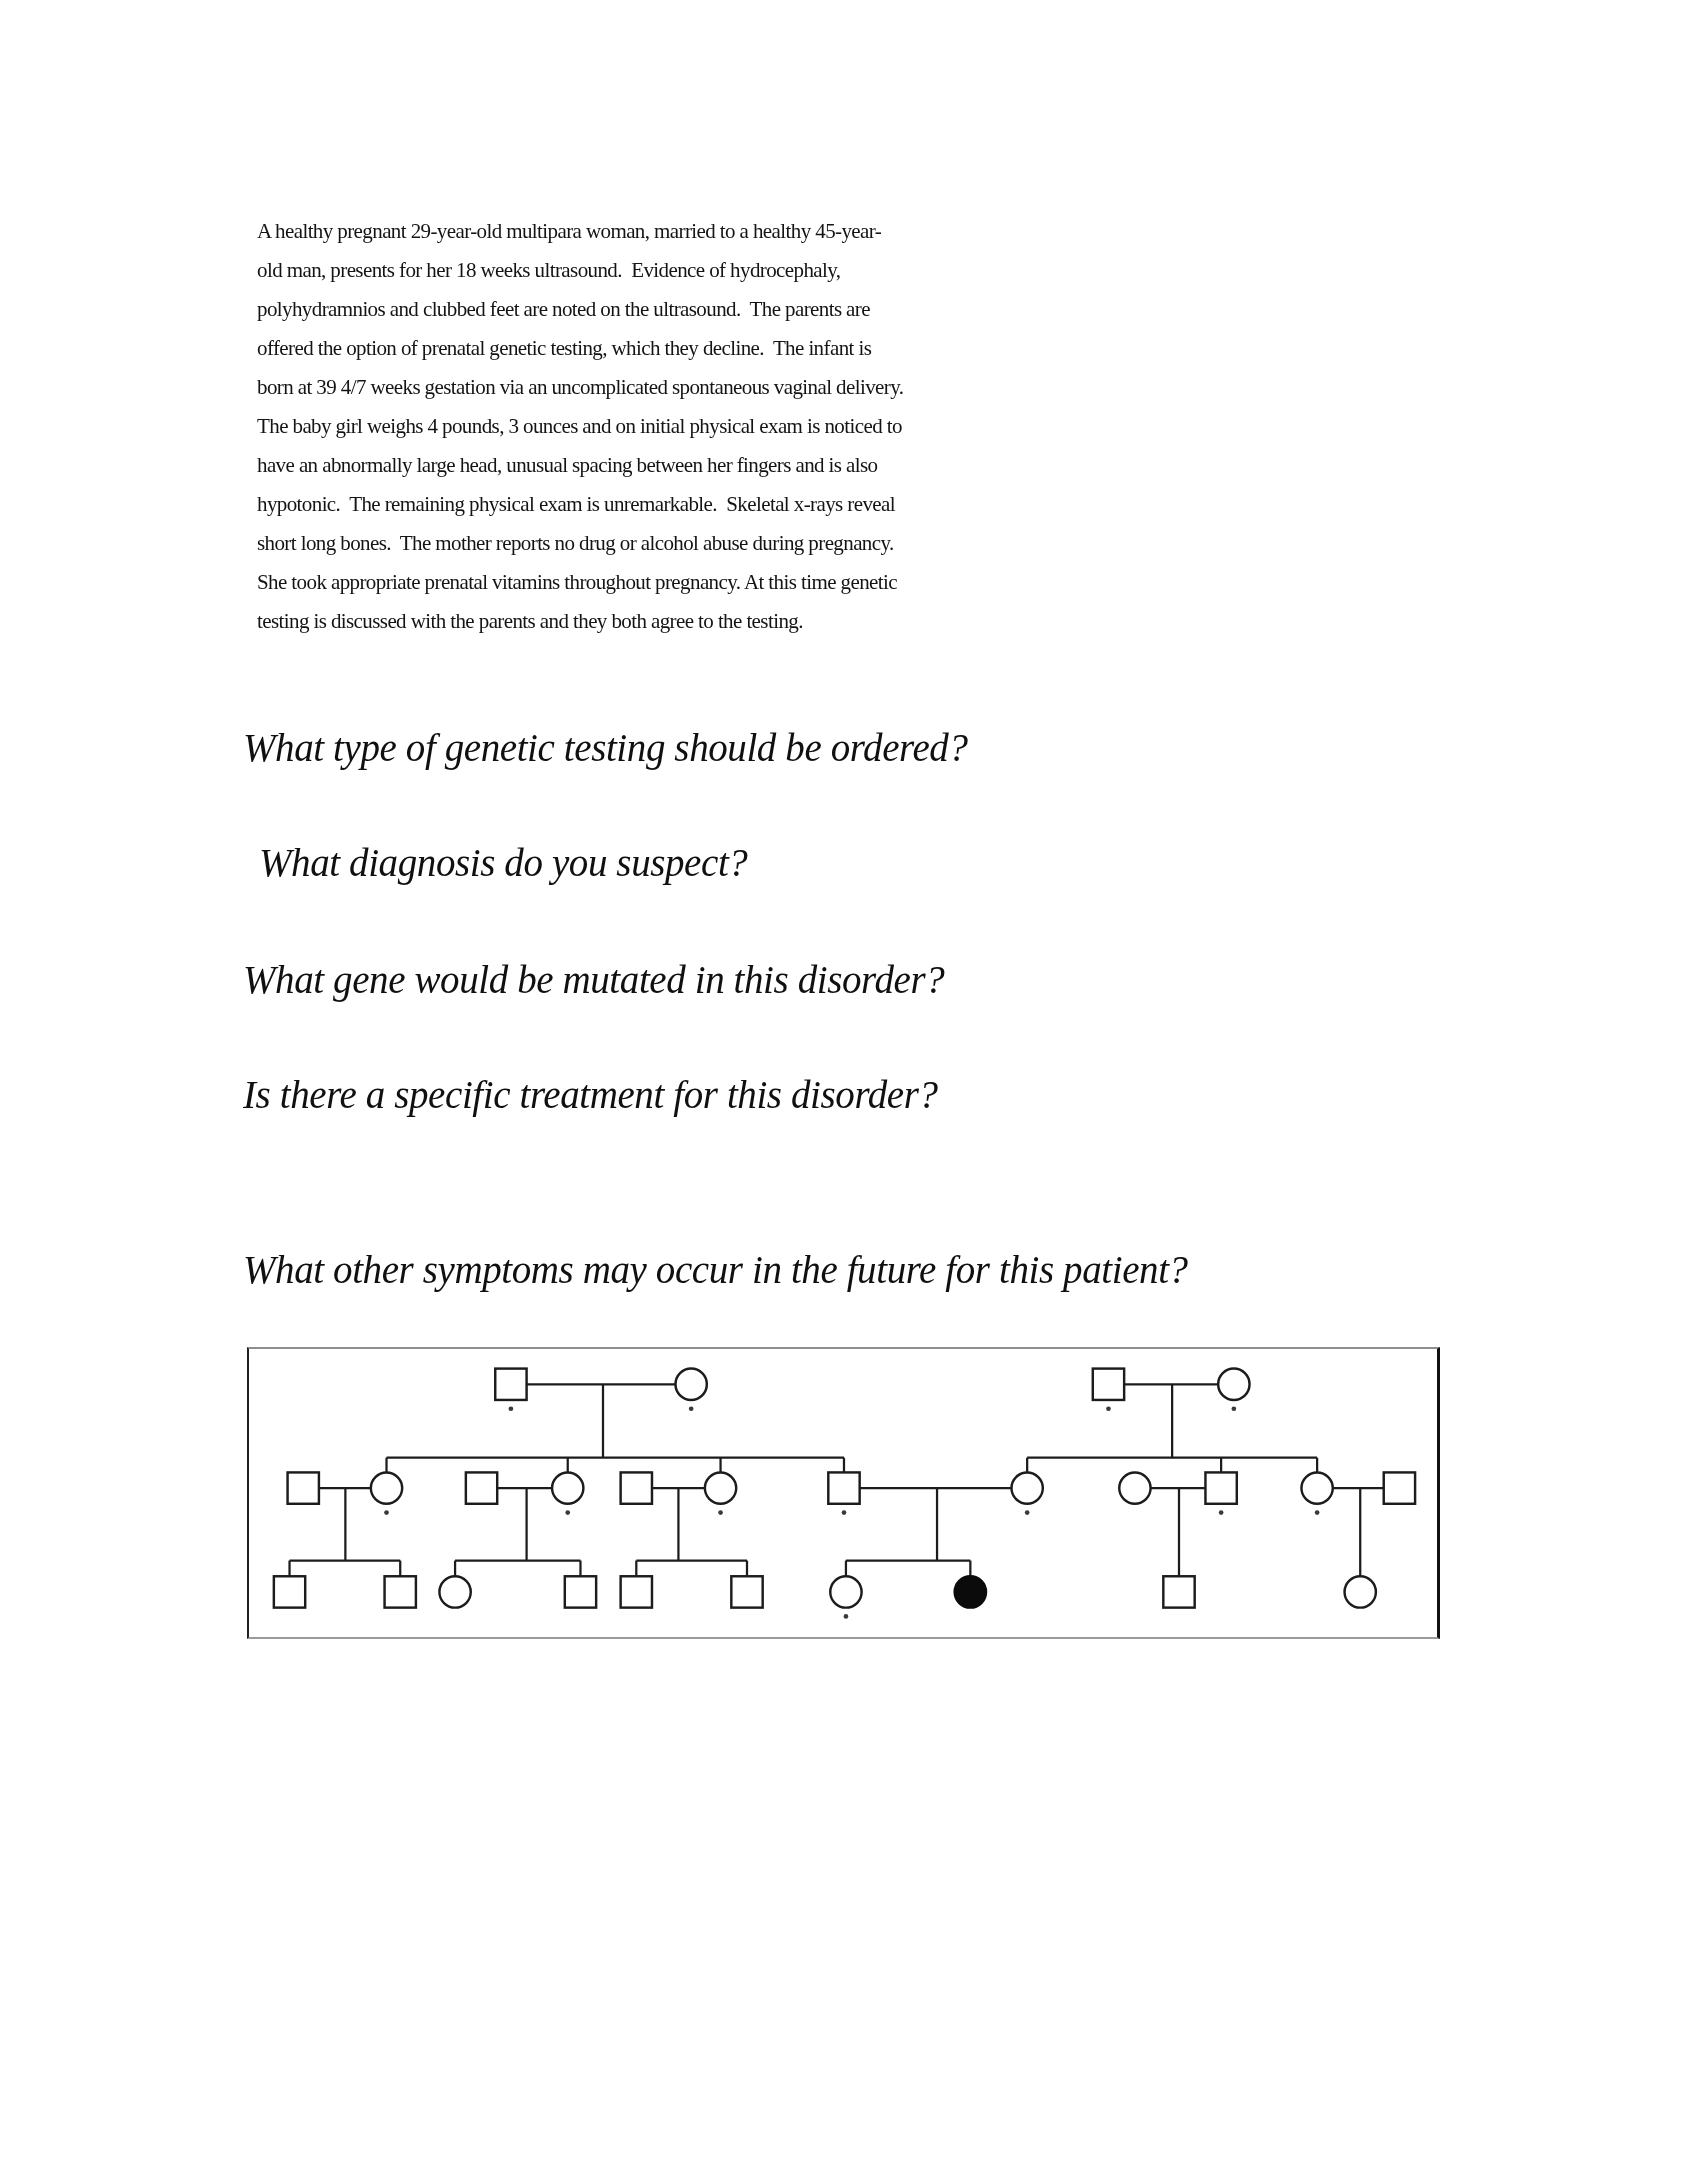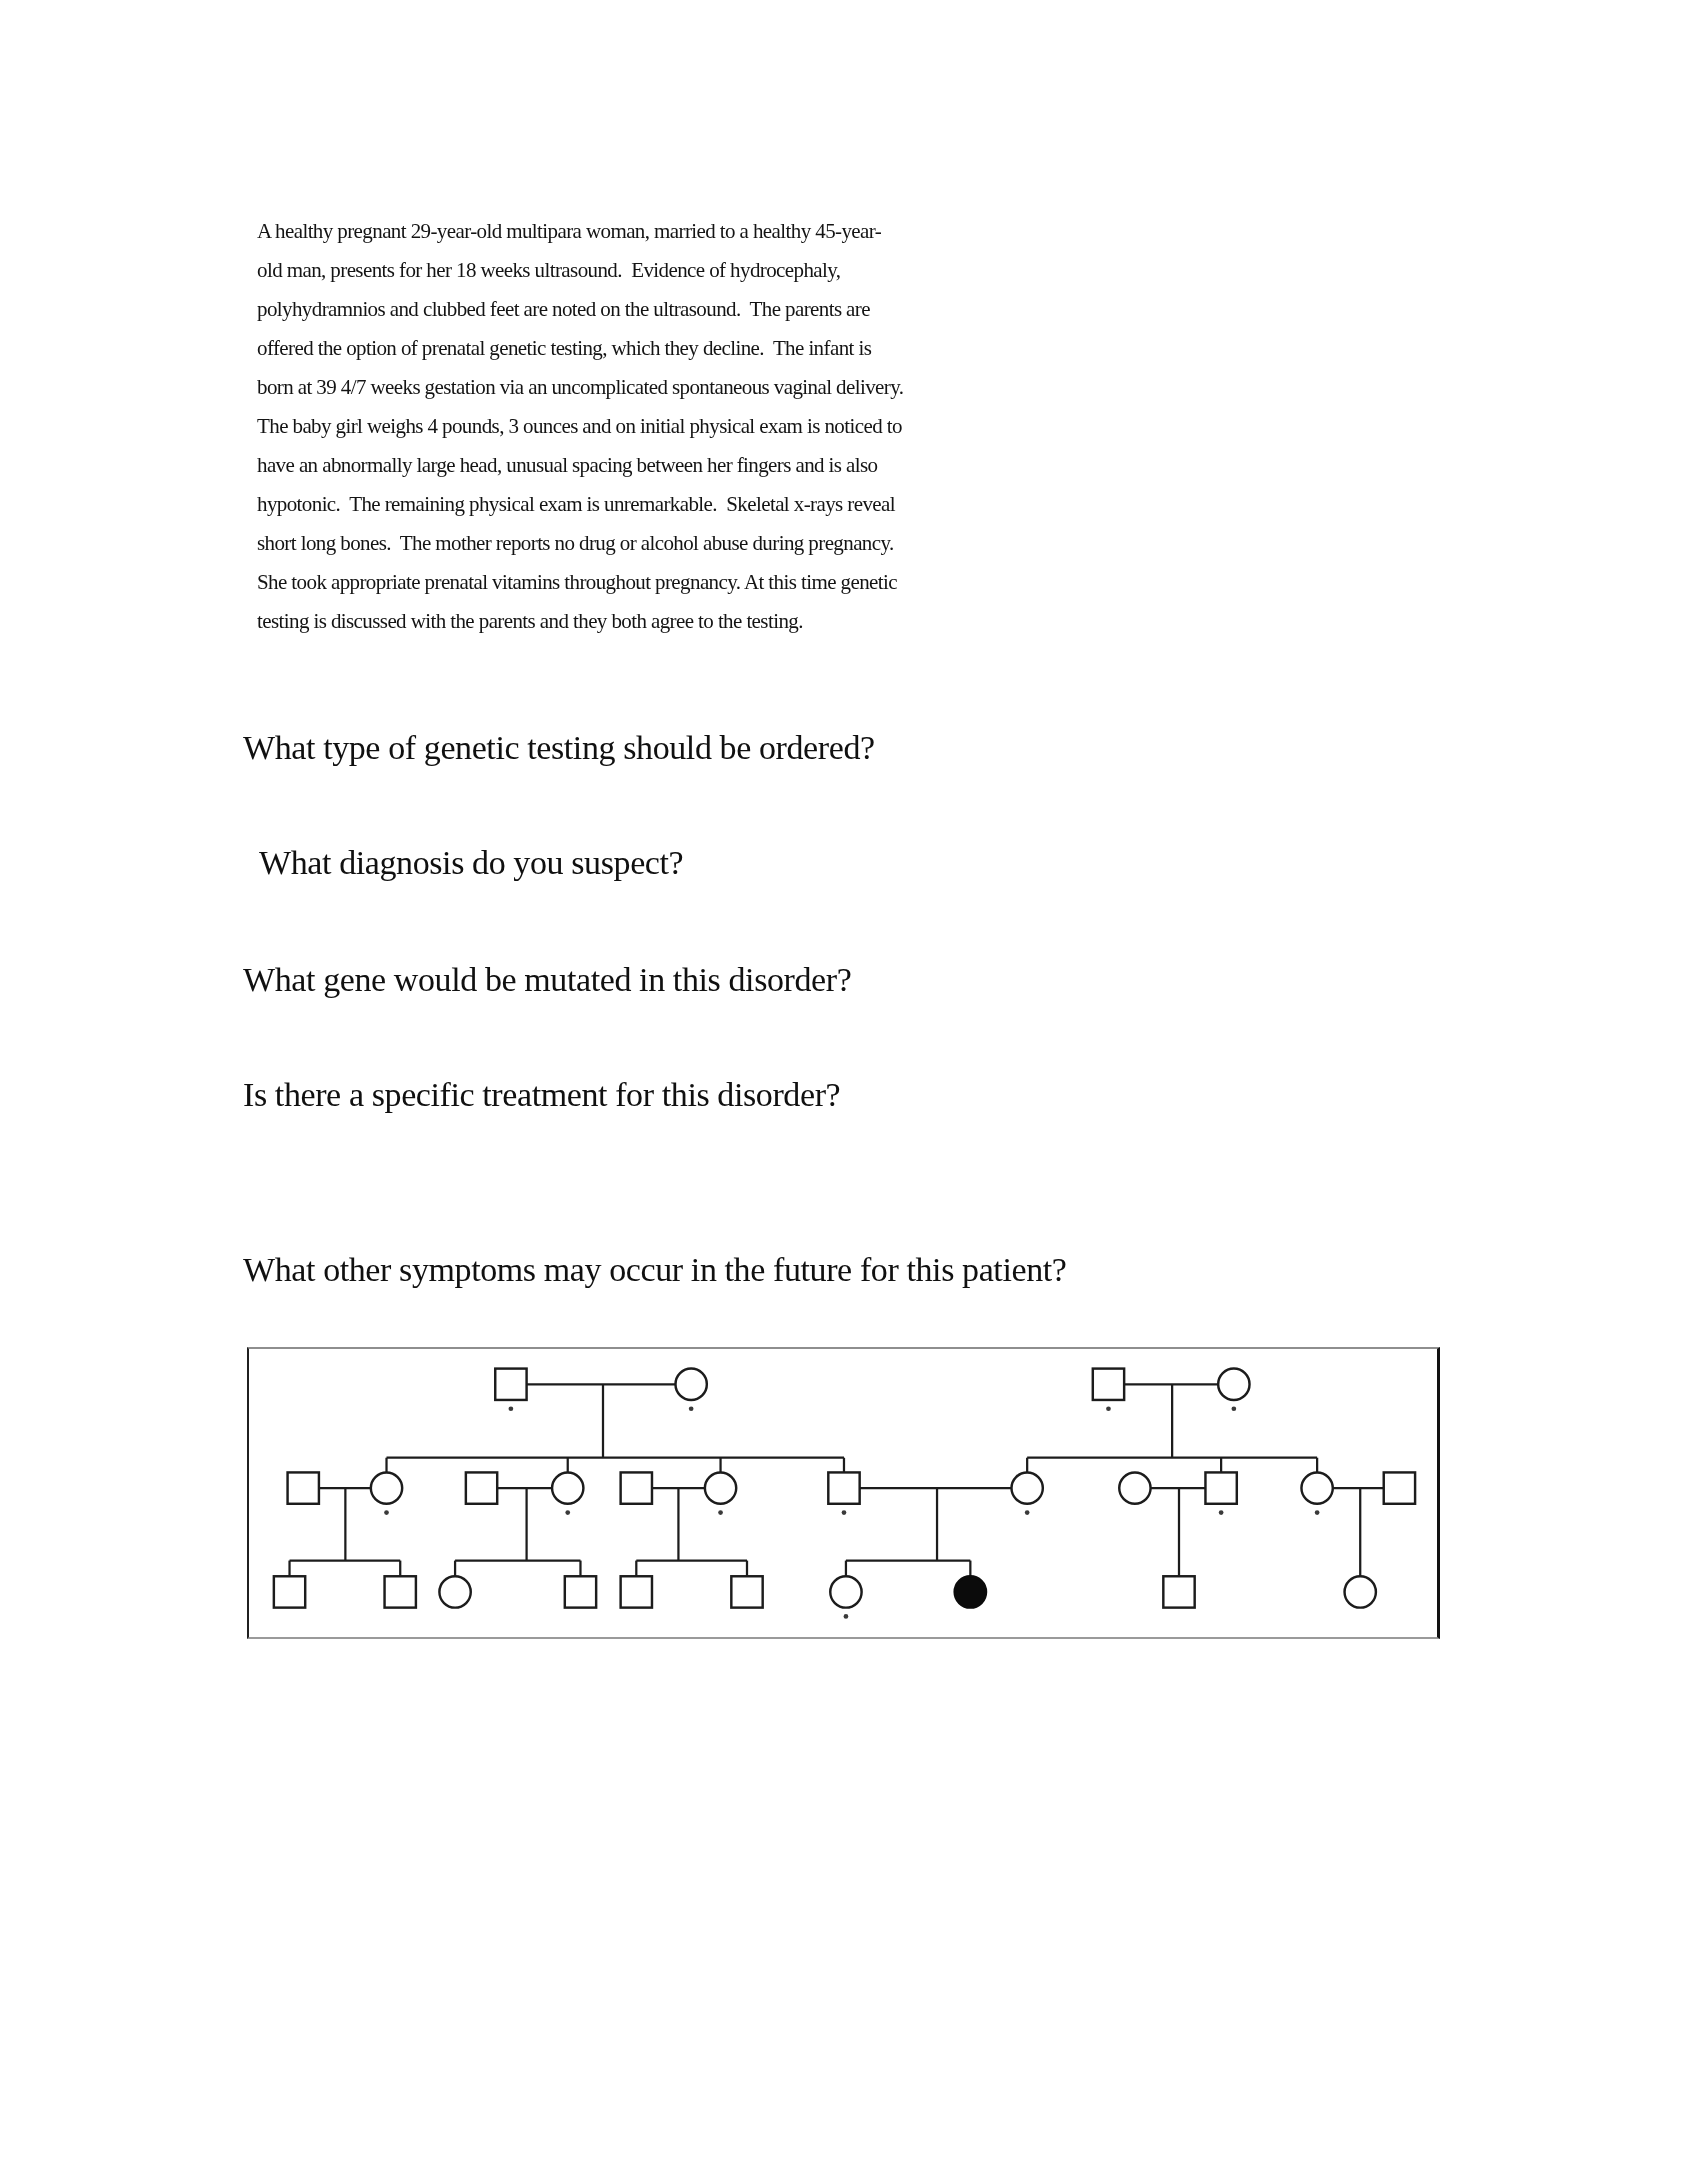--- a/index.html
+++ b/index.html
@@ -10,22 +10,22 @@
     color:#1c1c1c;
   }
   .page{position:relative;width:1683px;height:2178px;overflow:hidden;}
   .case-paragraph{
     position:absolute;left:257px;top:196px;width:1215px;
     font-size:21px;line-height:39px;letter-spacing:-0.6px;
     white-space:pre;color:#141414;margin-top:16px;
   }
   .question{
     position:absolute;left:243px;width:1274px;
-    font-size:34px;line-height:37px;letter-spacing:-0.4px;
-    white-space:pre;color:#101010;
+    font-size:39px;line-height:37px;letter-spacing:-0.4px;
+    white-space:pre;color:#101010;font-style:italic;
   }
   .pedigree-box{
     position:absolute;left:247px;top:1347px;
     width:1188px;height:288px;
     border-top:2.9px solid #8e8e8e;
     border-bottom:2.9px solid #9a9a9a;
     border-left:2.9px solid #202020;
     border-right:3.9px solid #111111;
     background:#ffffff;
     box-sizing:content-box;

